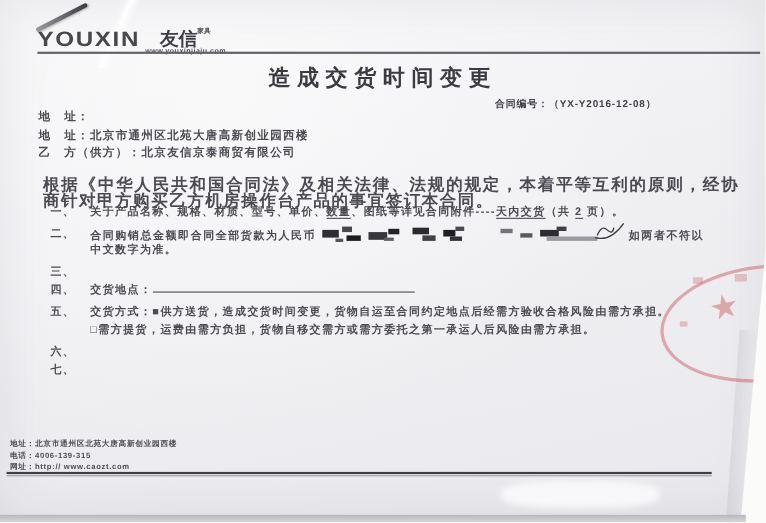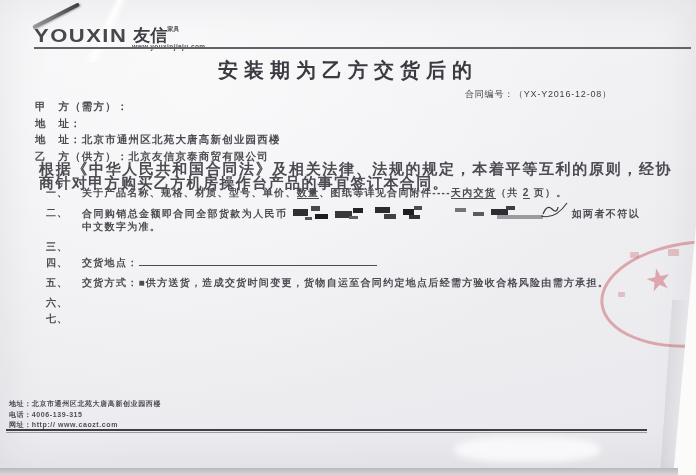--- a/index.html
+++ b/index.html
@@ -33,30 +33,30 @@
   .staple {
     position:absolute; left:30px; top:14px; width:52px; height:3.5px;
     background:linear-gradient(90deg,#9a9aa0,#3c3c42);
     transform:rotate(-27deg); border-radius:2px;
     box-shadow:1px 1px 2px rgba(0,0,0,.28);
   }
 
   .logo { position:absolute; left:34px; top:21px; white-space:nowrap; }
   .logo-en { display:inline-block; font-weight:800; font-size:22px; letter-spacing:1.5px;
              color:#47474c; transform:scaleY(.86); transform-origin:left bottom; }
-  .logo-cn { font-weight:900; font-size:17px; color:#3d3d43; margin-left:6px; }
+  .logo-cn { font-weight:900; font-size:17px; color:#3d3d43; margin-left:18px; }
   .logo-tag { display:inline-block; width:9px; font-size:6px; line-height:6px; font-weight:700;
               color:#4a4a4f; vertical-align:top; margin-top:5px; word-break:break-all; }
   .logo-web { font-size:6.5px; font-weight:700; color:#55555b; letter-spacing:.4px;
               margin:-4px 0 0 98px; }
   .logo-rule { position:absolute; left:34px; top:47px; width:657px; height:2px; background:#62626a; }
 
   .title { position:absolute; top:57px; left:0; width:100%; margin:0; text-align:center;
            font-size:20px; font-weight:800; letter-spacing:6px; color:var(--title,#3a3a41); }
-  .contract-no { position:absolute; top:88px; left:465px; font-size:9px; font-weight:400;
+  .contract-no { position:absolute; top:88px; left:450px; font-size:9px; font-weight:700;
                  letter-spacing:.8px; color:#3f3f46;text-align:right; }
 
   .parties { position:absolute; left:35px; top:98px; }
   .party-line { font-size:10.5px; font-weight:700; letter-spacing:1.2px; line-height:16.5px;
                 color:var(--text,#4b4b52); white-space:nowrap; }
 
   .intro { position:absolute; left:35px; top:158px; width:633px; margin:4px;
            font-size:15px; font-weight:600; letter-spacing:1.4px; line-height:13.5px;
            color:var(--text,#4b4b52); text-align:justify; }
 
@@ -101,25 +101,24 @@
 
     <div class="crease"></div>
     <div class="staple"></div>
 
     <div class="logo">
       <span class="logo-en">YOUXIN</span><span class="logo-cn">友信</span><span class="logo-tag">家具</span>
       <div class="logo-web">www.youxinjiaju.com</div>
     </div>
     <div class="logo-rule"></div>
 
-    <h1 class="title">安装期为乙方交货后的</h1>
+    <h1 class="title">造成交货时间变更</h1>
     <div class="contract-no">合同编号：（YX-Y2016-12-08）</div>
 
     <div class="parties" id="parties">
-        <div class="party-line"><span>甲　方（需方）：</span><span></span></div>
         <div class="party-line"><span>地　址：</span><span></span></div>
         <div class="party-line"><span>地　址：</span><span>北京市通州区北苑大唐高新创业园西楼</span></div>
         <div class="party-line"><span>乙　方（供方）：</span><span>北京友信京泰商贸有限公司</span></div>
       </div>
 
     <p class="intro">根据《中华人民共和国合同法》及相关法律、法规的规定，本着平等互利的原则，经协商针对甲方购买乙方机房操作台产品的事宜签订本合同。</p>
 
     <div class="clauses" id="clauses">
         <div class="clause">
           <span class="clause-num">一、</span>
@@ -142,20 +141,21 @@
         <div class="clause">
           <span class="clause-num">四、</span>
           <div class="clause-body">
             <p><span>交货地点：</span><span class="blank" style="width: 238px;"></span></p>
           </div>
         </div>
         <div class="clause">
           <span class="clause-num">五、</span>
           <div class="clause-body">
             <p><span>交货方式：■供方送货，造成交货时间变更，货物自运至合同约定地点后经需方验收合格风险由需方承担。</span></p>
+            <p><span>□需方提货，运费由需方负担，货物自移交需方或需方委托之第一承运人后风险由需方承担。</span></p>
           </div>
         </div>
         <div class="clause">
           <span class="clause-num">六、</span>
         </div>
         <div class="clause">
           <span class="clause-num">七、</span>
         </div>
       </div>
 

